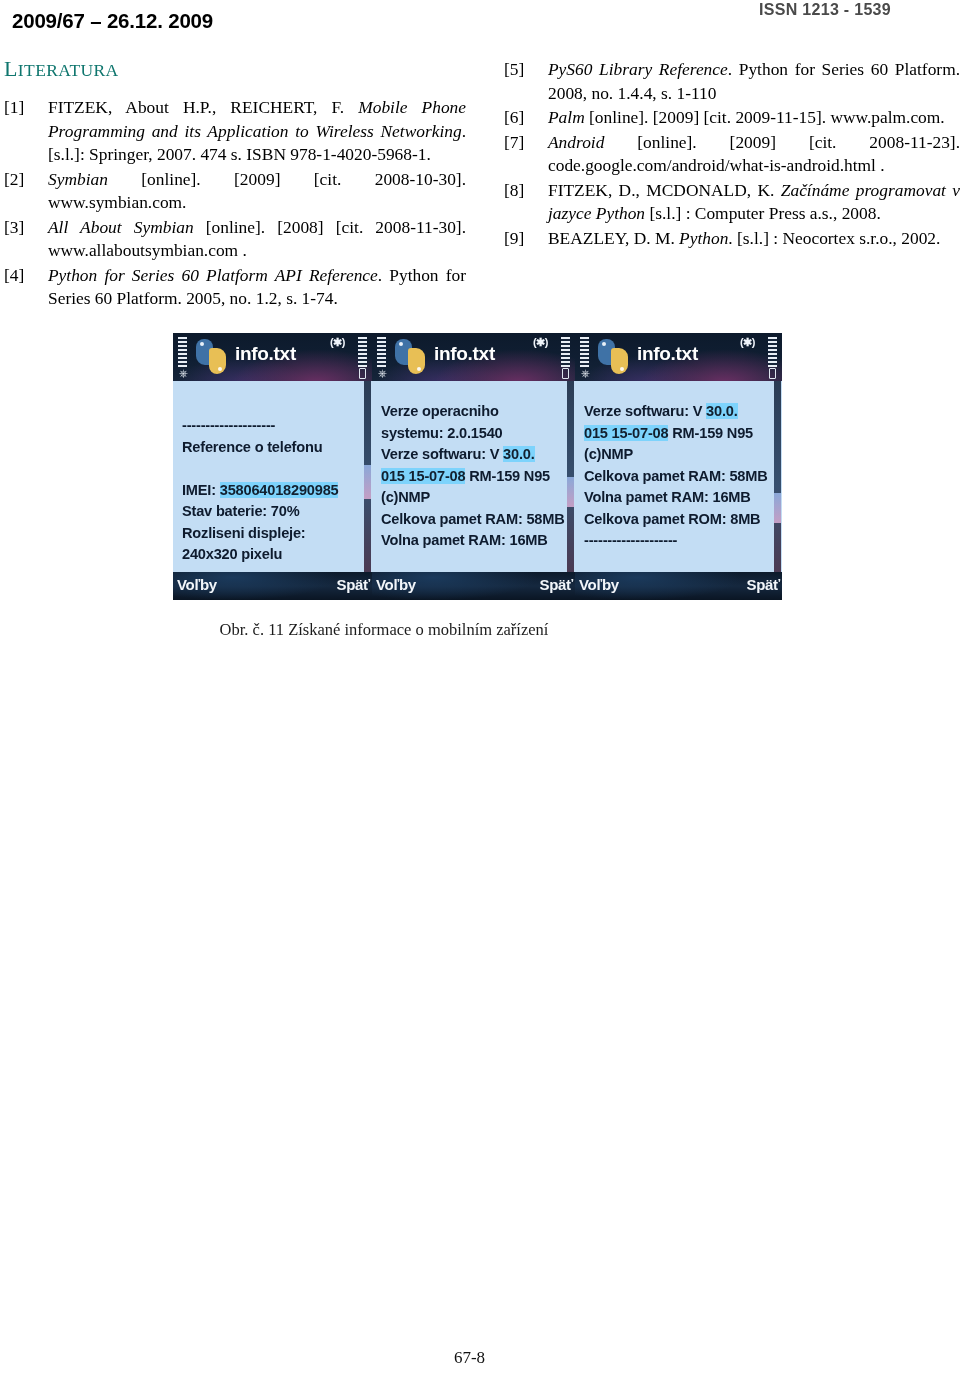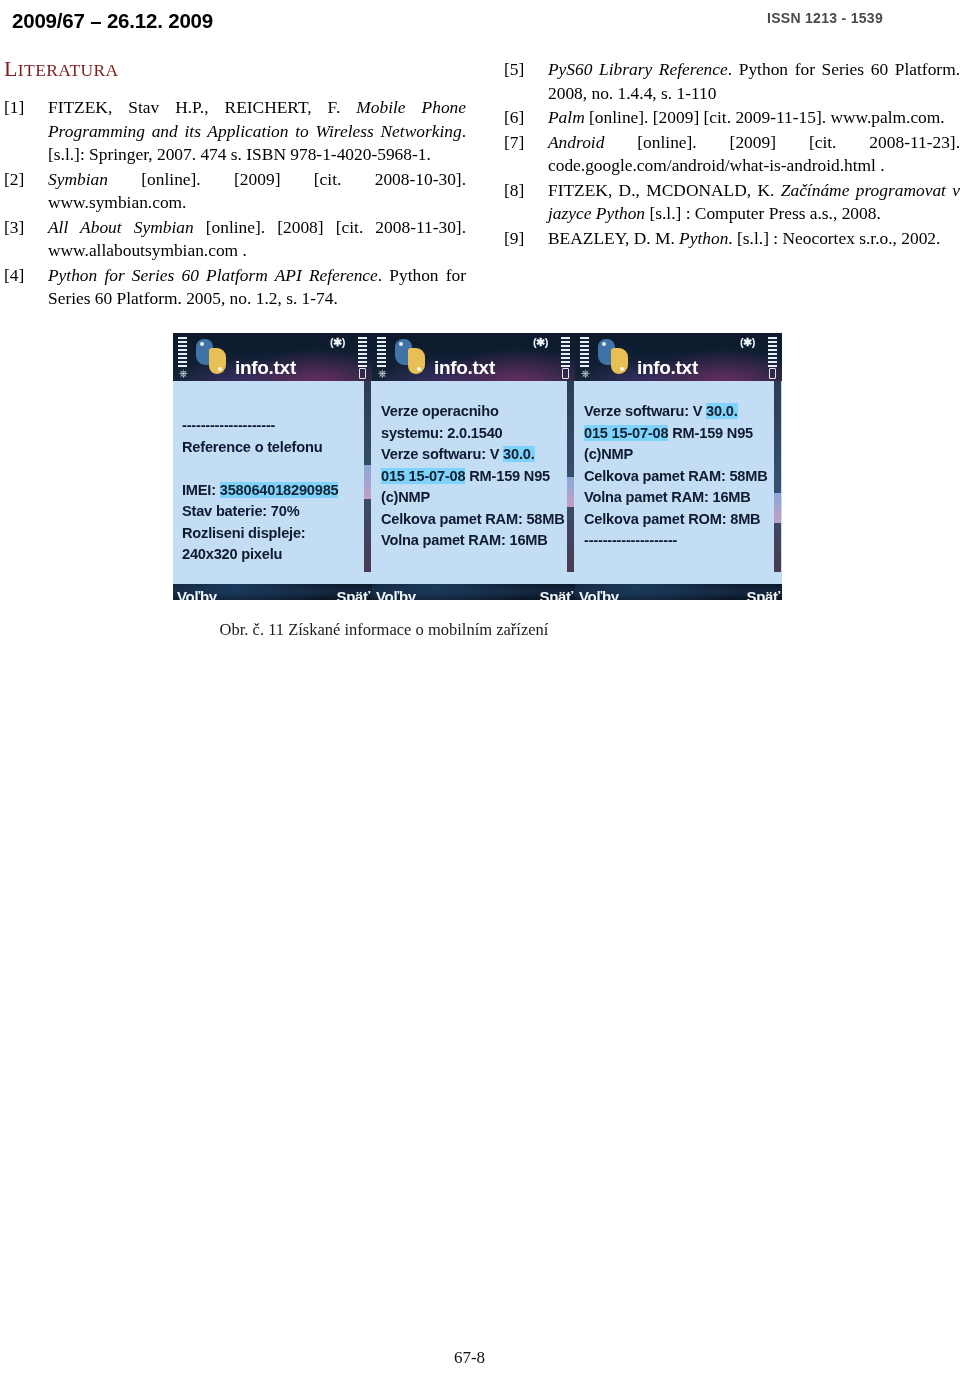--- a/index.html
+++ b/index.html
@@ -79,36 +79,36 @@
   }
   .logo-o .dots-bot {
     position: absolute;
     left: 6px; bottom: -1px;
     width: 13px; height: 4px;
     background:
       repeating-linear-gradient(to right, #6d7b2a 0 2px, transparent 2px 4px);
   }
   .logo-issn {
     font-family: "Liberation Sans", sans-serif;
-    font-size: 14px;
+    font-size: 16px;
     font-weight: bold;
     letter-spacing: 0.3px;
     color: #4a4a4a;
-    margin-top: 9px;
+    margin-top: 0;
     white-space: nowrap;
   }
 
   
   .lit-heading {
     position: absolute;
     left: 4px; top: 56px;
     font-family: "Liberation Serif", serif;
     font-size: 22px;
     letter-spacing: 0.4px;
-    color: #7f1d1d;
+    color: #0f766e;
     white-space: nowrap;
   }
   .lit-heading .sc { font-size: 17.5px; }
 
   
   .col {
     position: absolute;
     top: 0;
   }
   .col-left  { left: 4px;   width: 462px; }
@@ -226,21 +226,21 @@
   .py-b:after {
     content: "";
     position: absolute;
     right: 4px; bottom: 3px;
     width: 4px; height: 4px;
     background: #fdf8ec;
     border-radius: 50%;
   }
   .ptitle {
     position: absolute;
-    left: 62px; top: 24px;
+    left: 62px; top: 10px;
     color: #ffffff;
     font-family: "Liberation Sans", sans-serif;
     font-size: 19px;
     font-weight: bold;
     letter-spacing: -0.3px;
   }
 
   
   .pbody {
     position: relative;
@@ -278,21 +278,21 @@
     position: absolute;
     left: 0; width: 7px;
     background: linear-gradient(to bottom, #8aa8d8, #c49ec4);
   }
 
   
   .pfoot {
     position: absolute;
     left: 0; bottom: 0;
     width: 100%;
-    height: 16px;
+    height: 28px;
     background:
       radial-gradient(140px 30px at 30% 20%, #1b3a5c 0%, rgba(27,58,92,0) 75%),
       linear-gradient(to bottom, #0c1a2b 0%, #15283f 50%, #0a1523 100%);
     overflow: hidden;
   }
   .skey {
     position: absolute;
     top: 4px;
     color: #f2f6fa;
     font-family: "Liberation Sans", sans-serif;
@@ -335,21 +335,21 @@
   <div class="logo-block">
     <div class="logo-issn">ISSN 1213 - 1539</div>
   </div>
 </div>
 
 <div class="lit-heading"><span>L</span><span class="sc">ITERATURA</span></div>
 
 <div class="col col-left" id="col-left" style="top:96px;">
     <div class="ref">
       <div class="ref-num">[1]</div>
-      <div class="ref-body"><span>FITZEK, Stav H.P., REICHERT, F. </span><i>Mobile Phone Programming and its Application to Wireless Networking</i><span>. [s.l.]: Springer, 2007. 474 s. ISBN 978-1-4020-5968-1.</span></div>
+      <div class="ref-body"><span>FITZEK, About H.P., REICHERT, F. </span><i>Mobile Phone Programming and its Application to Wireless Networking</i><span>. [s.l.]: Springer, 2007. 474 s. ISBN 978-1-4020-5968-1.</span></div>
     </div>
     <div class="ref">
       <div class="ref-num">[2]</div>
       <div class="ref-body"><i>Symbian</i><span> [online]. [2009] [cit. 2008-10-30]. www.symbian.com.</span></div>
     </div>
     <div class="ref">
       <div class="ref-num">[3]</div>
       <div class="ref-body"><i>All About Symbian</i><span> [online]. [2008] [cit. 2008-11-30]. www.allaboutsymbian.com .</span></div>
     </div>
     <div class="ref">

